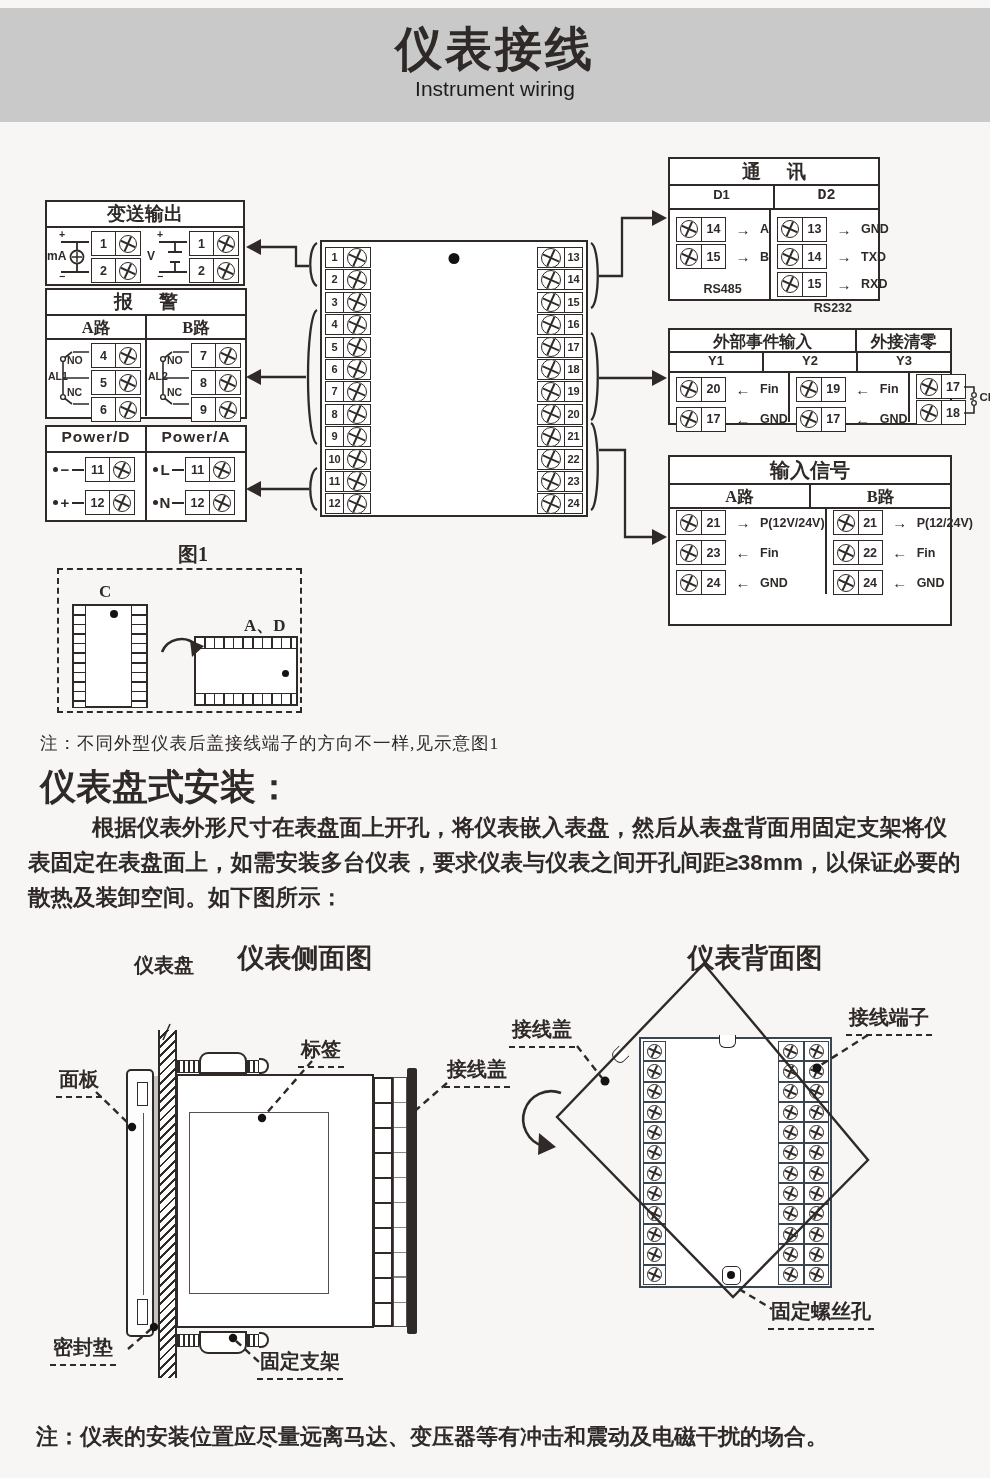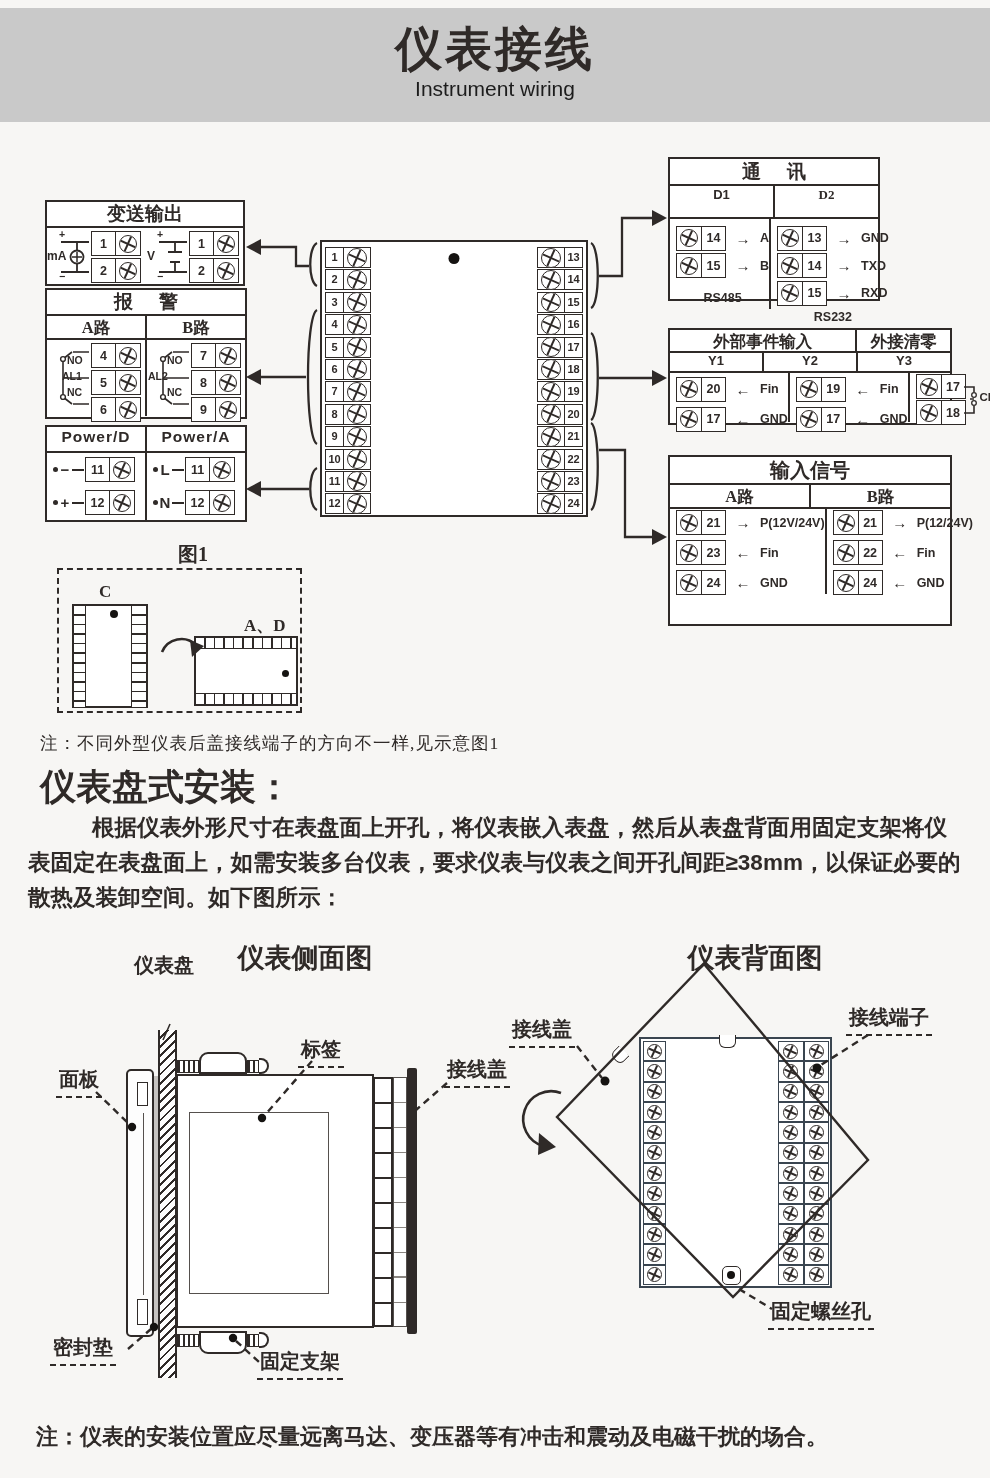--- a/index.html
+++ b/index.html
@@ -179,21 +179,21 @@
       <span class="bh">A路</span>
       <span class="bh">B路</span>
     </div>
     <div style="display:flex;height:76px">
       <div class="al-ch">
         <svg class="overlay-svg" width="44" height="76">
           <path d="M42,12 H26 M42,38 H16 M42,64 H26 M16,38 V21 M16,38 V55 M16,19 L25,12 M16,57 L25,64" stroke="#2f2a28" stroke-width="1.6" fill="none"></path>
           <circle cx="16" cy="19" r="2.4" fill="#fff" stroke="#2f2a28" stroke-width="1.4"></circle>
           <circle cx="16" cy="57" r="2.4" fill="#fff" stroke="#2f2a28" stroke-width="1.4"></circle>
         </svg>
-        <span class="sm-txt" style="left:15px;top:30px">AL1</span>
+        <span class="sm-txt" style="left:1px;top:30px">AL1</span>
         <span class="sm-txt" style="left:20px;top:14px">NO</span>
         <span class="sm-txt" style="left:20px;top:46px">NC</span>
         <div class="tstack">
             <span class="mini rev">
               <span class="mn">4</span>
               <span class="ms">
                 <span class="screw s19"></span>
               </span>
             </span>
             <span class="mini rev">
@@ -447,23 +447,23 @@
           <span class="s">
             <span class="screw"></span>
           </span>
           <span class="n">24</span>
         </div>
       </div>
   </div>
 
   <div class="wbox" style="left:668px;top:157px;width:212px;height:144px">
     <div class="wtitle sp" style="height:27px">通讯</div>
-    <div class="bhead" style="height:33px">
+    <div class="bhead" style="height:24px">
       <span class="bh" style="font-family:'Liberation Sans',sans-serif;font-size:13px">D1</span>
-      <span class="bh" style="font-family:Liberation Serif, serif;font-size:13px">D2</span>
+      <span class="bh" style="font-family:Liberation Mono, monospace;font-size:15px">D2</span>
     </div>
     <div style="display:flex;height:90px">
       <div class="bcol" style="justify-content:center">
         <div>
             <div class="crow">
               <span class="mini">
                 <span class="ms">
                   <span class="screw s19"></span>
                 </span>
                 <span class="mn">14</span>

